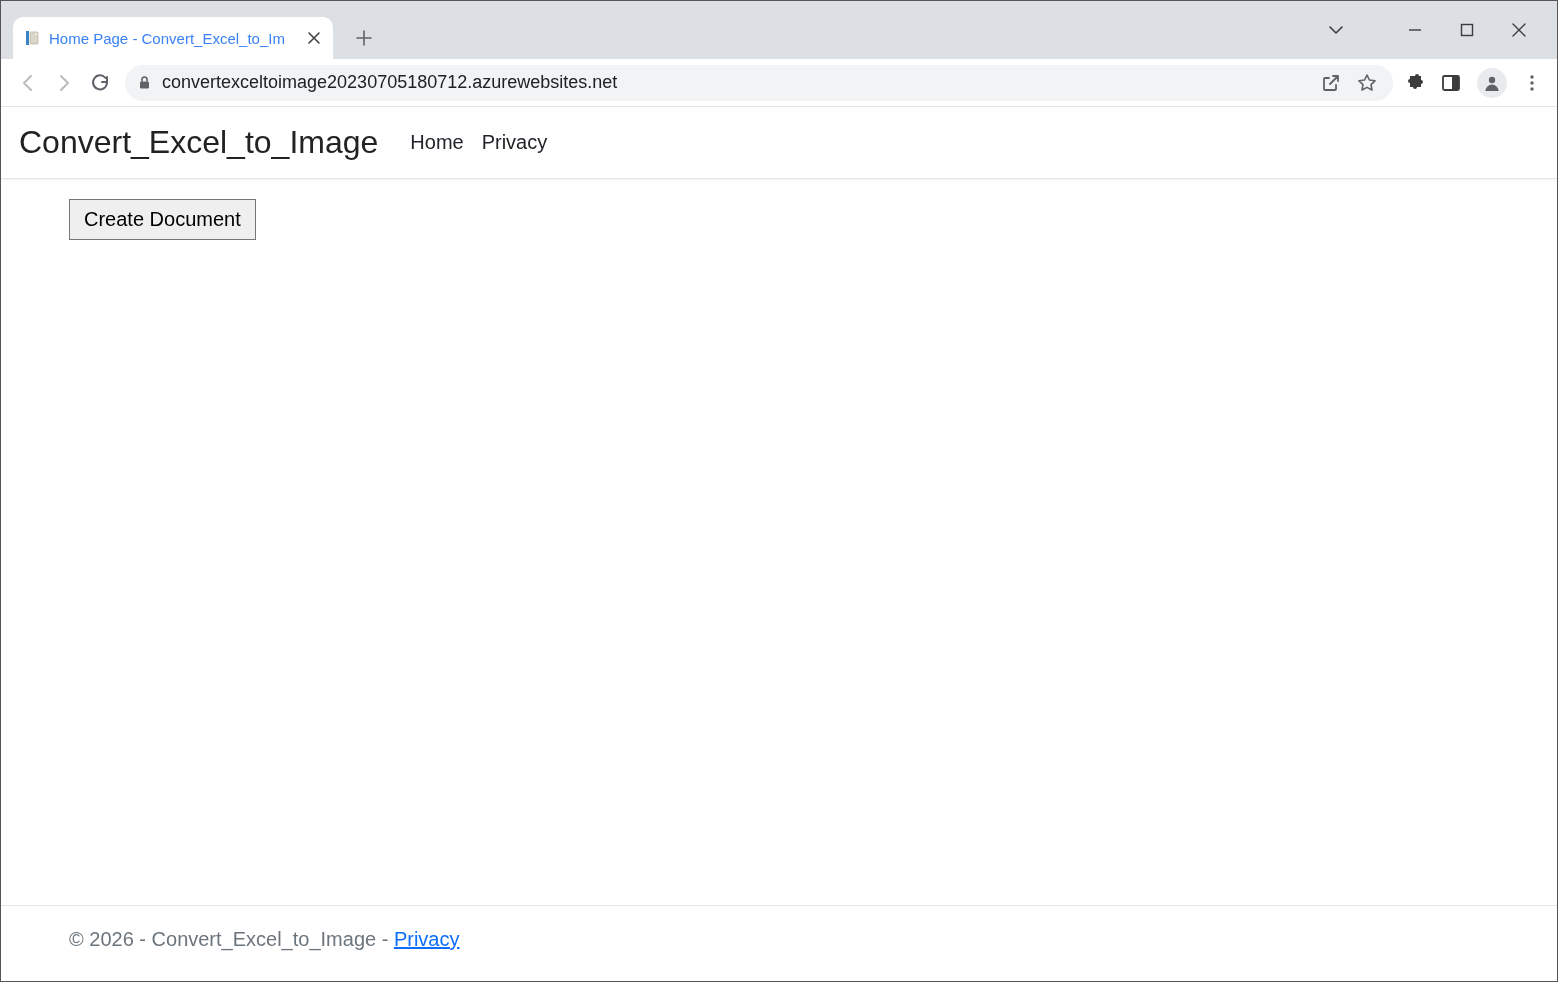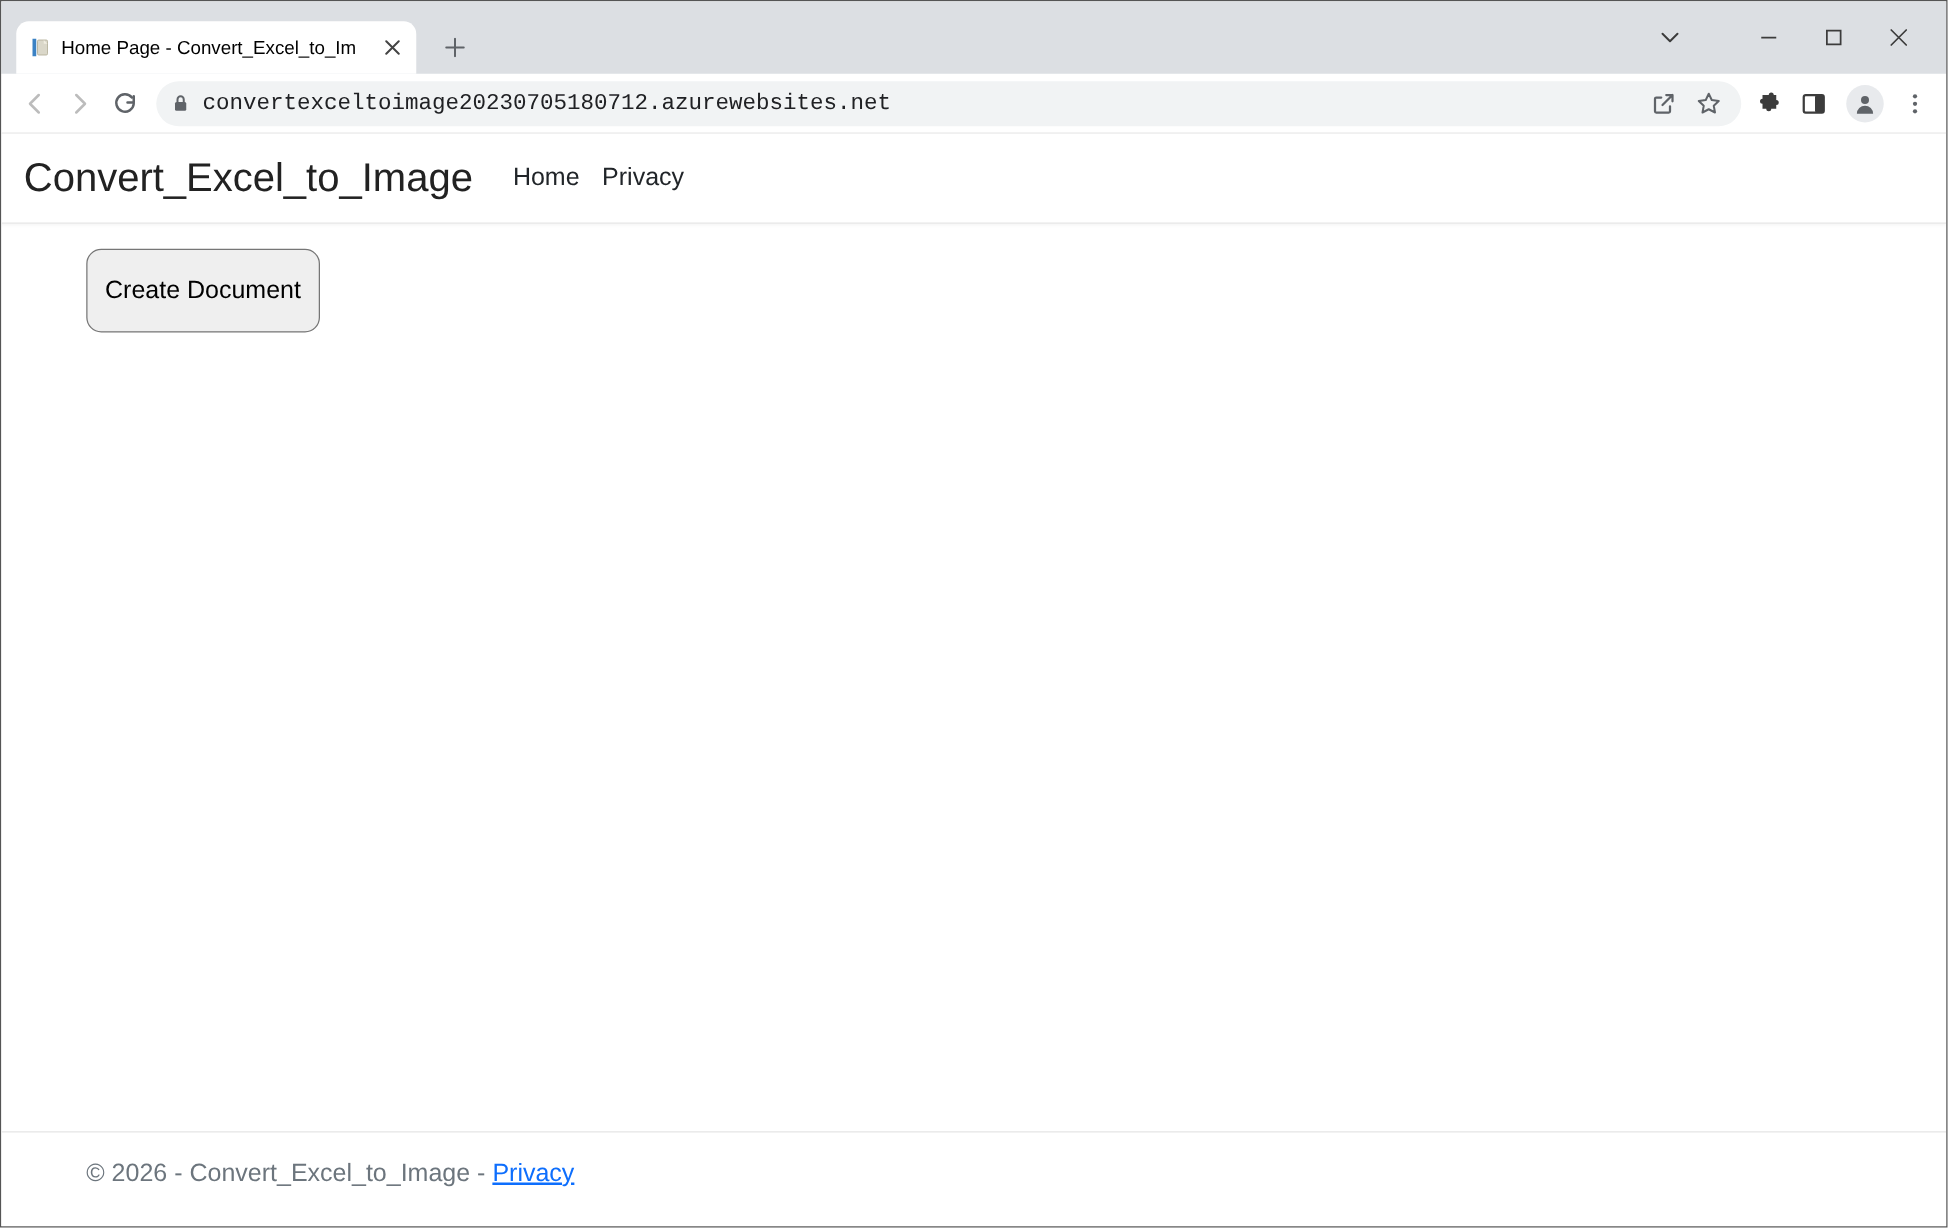--- a/index.html
+++ b/index.html
@@ -38,21 +38,21 @@
     .tab-favicon {
       width: 18px;
       height: 18px;
       display: flex;
       align-items: center;
       justify-content: center;
     }
     .tab-title {
       flex: 1;
       font-size: 15px;
-      color: #000000;
+      color: #3b82f6;
       white-space: nowrap;
       overflow: hidden;
       text-overflow: clip;
     }
     .tab-close {
       width: 18px;
       height: 18px;
       display: flex;
       align-items: center;
       justify-content: center;
@@ -106,21 +106,20 @@
 
     
     .address-row {
       background: #ffffff;
       height: 48px;
       display: flex;
       align-items: center;
       padding: 0 10px;
       gap: 2px;
       border-bottom: 1px solid #e5e5e5;
-      font-family: Liberation Mono, monospace;
     }
     .nav-icon {
       width: 34px;
       height: 34px;
       display: flex;
       align-items: center;
       justify-content: center;
       color: #5f6368;
       border-radius: 50%;
       cursor: pointer;
@@ -197,24 +196,24 @@
     }
     .nav-links { display: flex; gap: 18px; }
 
     .page-main {
       flex: 1;
       padding: 20px 68px;
     }
     .create-btn {
       font-family: inherit;
       font-size: 20px;
-      padding: 21px 14px;
+      padding: 8px 14px;
       background: #efefef;
       border: 1px solid #767676;
-      border-radius: 12px;
+      border-radius: 0;
       cursor: pointer;
     }
 
     .page-footer {
       border-top: 1px solid #e5e5e5;
       padding: 22px 68px 30px;
       font-size: 20px;
       color: #6c757d;
     }
     .footer-link {

